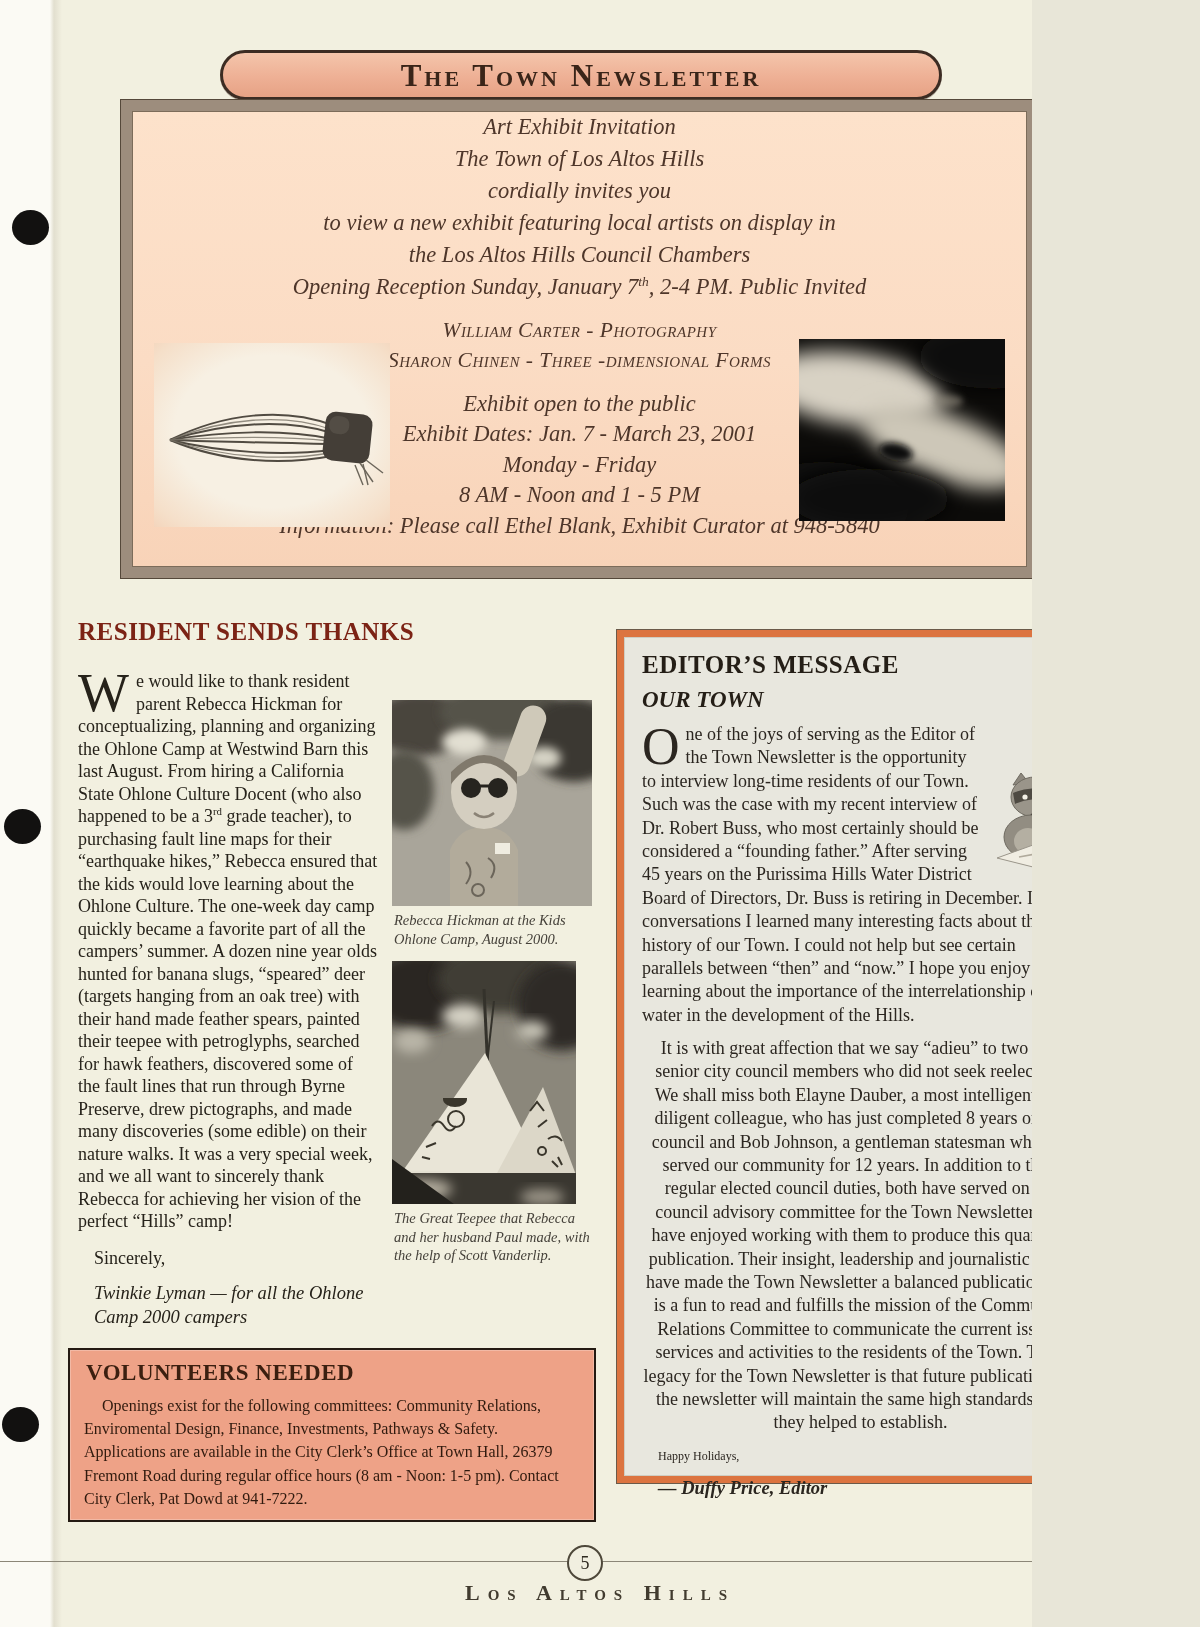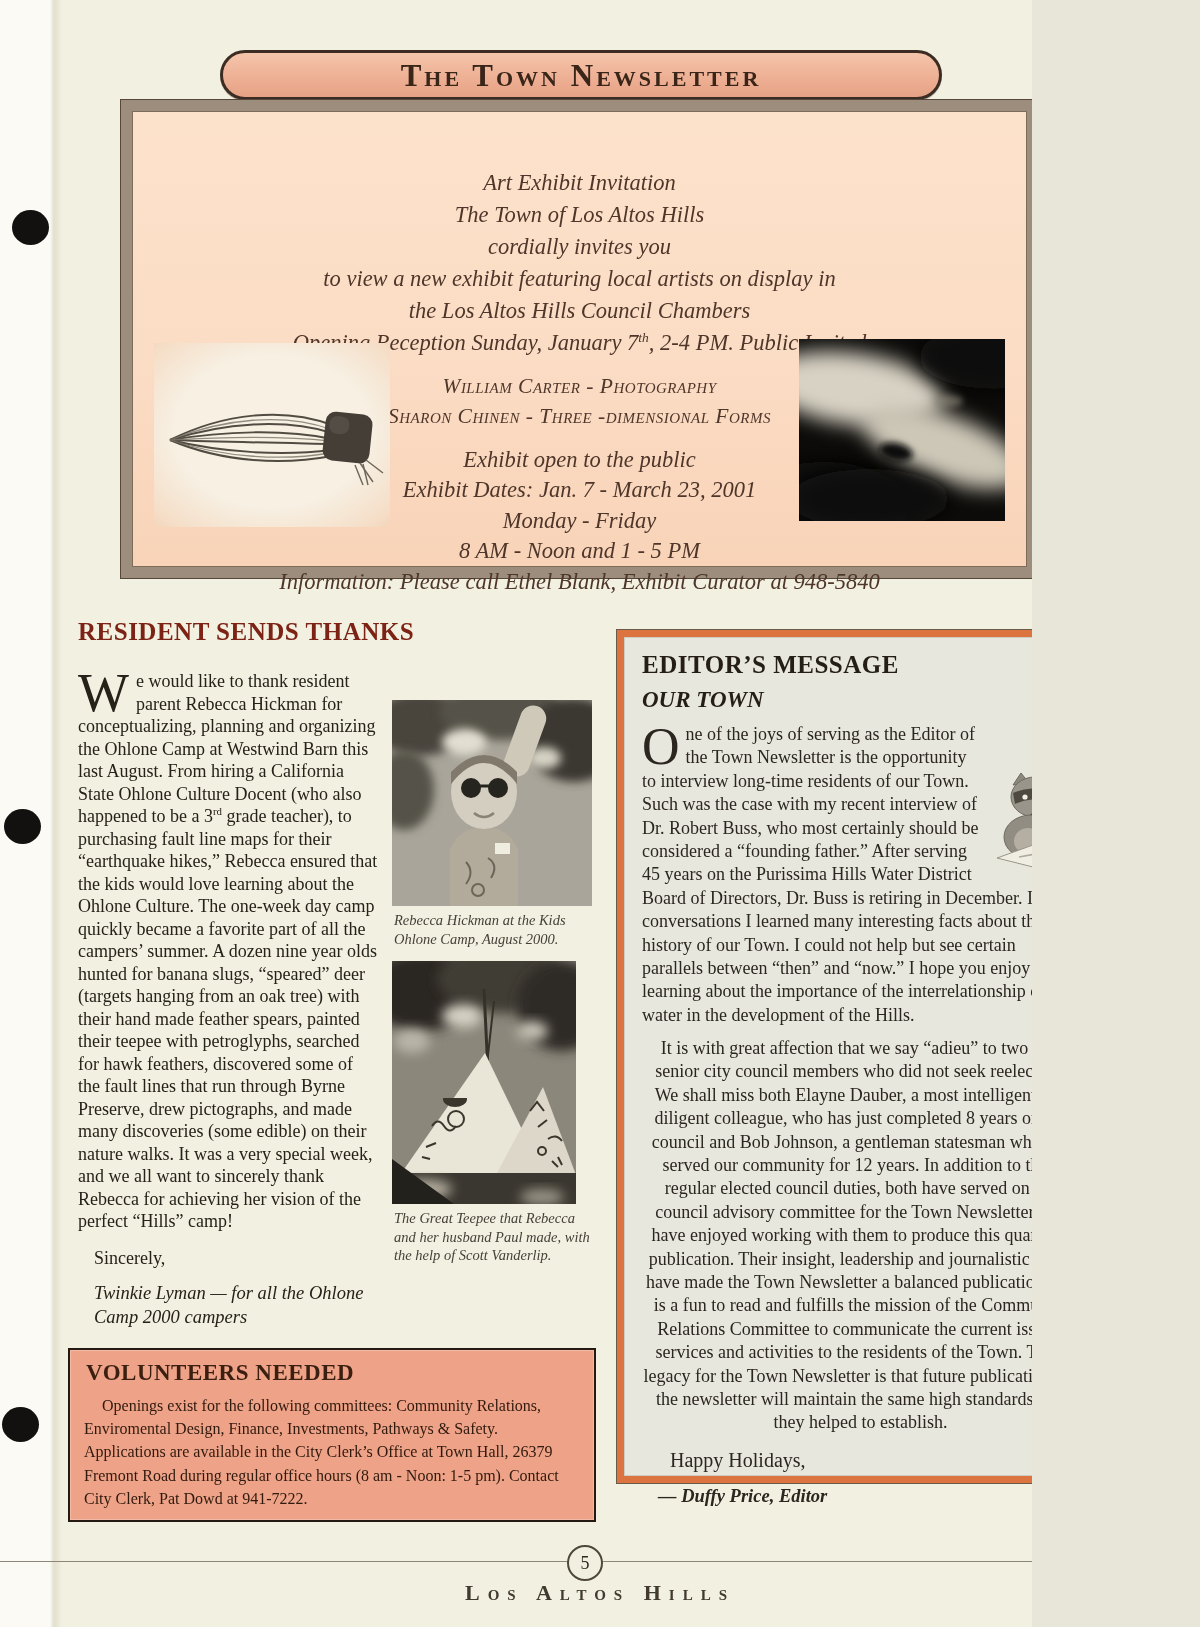--- a/index.html
+++ b/index.html
@@ -30,21 +30,21 @@
   }
 
   
   .exhibit-box {
     position:absolute; left:121px; top:100px; width:895px; height:456px;
     border:11px solid #9d8d7d;
     box-shadow:0 0 0 1px #55483a, inset 0 0 0 1px #7c6c5a;
     background:linear-gradient(180deg,#fde2cb 0%,#fbdcc4 55%,#f8d3b8 100%);
     text-align:center; color:#4e362a;
   }
-  .inv-top { padding-top:16px; font-style:italic; font-size:22.5px; line-height:1.42;margin-top:40px; }
+  .inv-top { font-style:italic; font-size:22.5px; line-height:1.42; }
   .inv-line { white-space:nowrap; }
   .sup { vertical-align:super; font-size:.6em;text-align:right; }
   .inv-artists { margin-top:12px; font-style:italic; font-variant:small-caps; font-size:21.5px; line-height:1.42; letter-spacing:.5px; }
   .inv-details { margin-top:13px; font-style:italic; font-size:22.5px; line-height:1.36; }
   .inv-info { margin-top:2px; font-style:italic; font-size:22.5px; }
   .photo-frame { position:absolute; overflow:hidden; }
   .whisk-photo { left:22px; top:232px; width:236px; height:184px; }
   .dark-photo  { right:22px; top:228px; width:206px; height:182px; }
 
   
@@ -75,21 +75,21 @@
     border:7px solid #dc7440; background:#e8e7de;
     box-shadow:0 0 0 1px #6b5a49, inset 0 0 0 1px #cfcdc2;
     padding:12px 16px 0 18px; color:#2b2620;
   }
   .editor-box h2 { margin:2px 0 8px 0; font-size:25px; font-weight:bold; color:#241e16; letter-spacing:.5px; }
   .editor-box h3 { margin:0 0 10px 0; font-size:23px; font-weight:bold; font-style:italic; color:#241e16; }
   .ed-p { margin:0 0 10px 0; font-size:18px; line-height:1.3; }
   .ed-p.indent { text-indent:16px;text-align:center; }
   .dropcap-o { float:left; font-size:52px; line-height:42px; padding:3px 6px 0 0; }
   .raccoon-float { float:right; width:88px; height:98px; margin:48px 0 4px 8px; }
-  .ed-closing { margin:14px 0 0 28px; font-size:20px; }
+  .ed-closing { margin:14px 0 0 16px; font-size:12px; }
   .ed-sig { margin:14px 0 0 16px; font-size:18.5px; font-style:italic; font-weight:bold; }
 
   
   .footer-line { position:absolute; left:0; top:1561px; width:1095px; height:1px; background:#8b8677; }
   .page-badge {
     position:absolute; left:567px; top:1545px; width:32px; height:32px; border-radius:50%;
     border:2px solid #4e483a; background:#f1efe0; display:flex; align-items:center; justify-content:center;
     font-size:18px; color:#2f2a20;
   }
   .footer-city {

